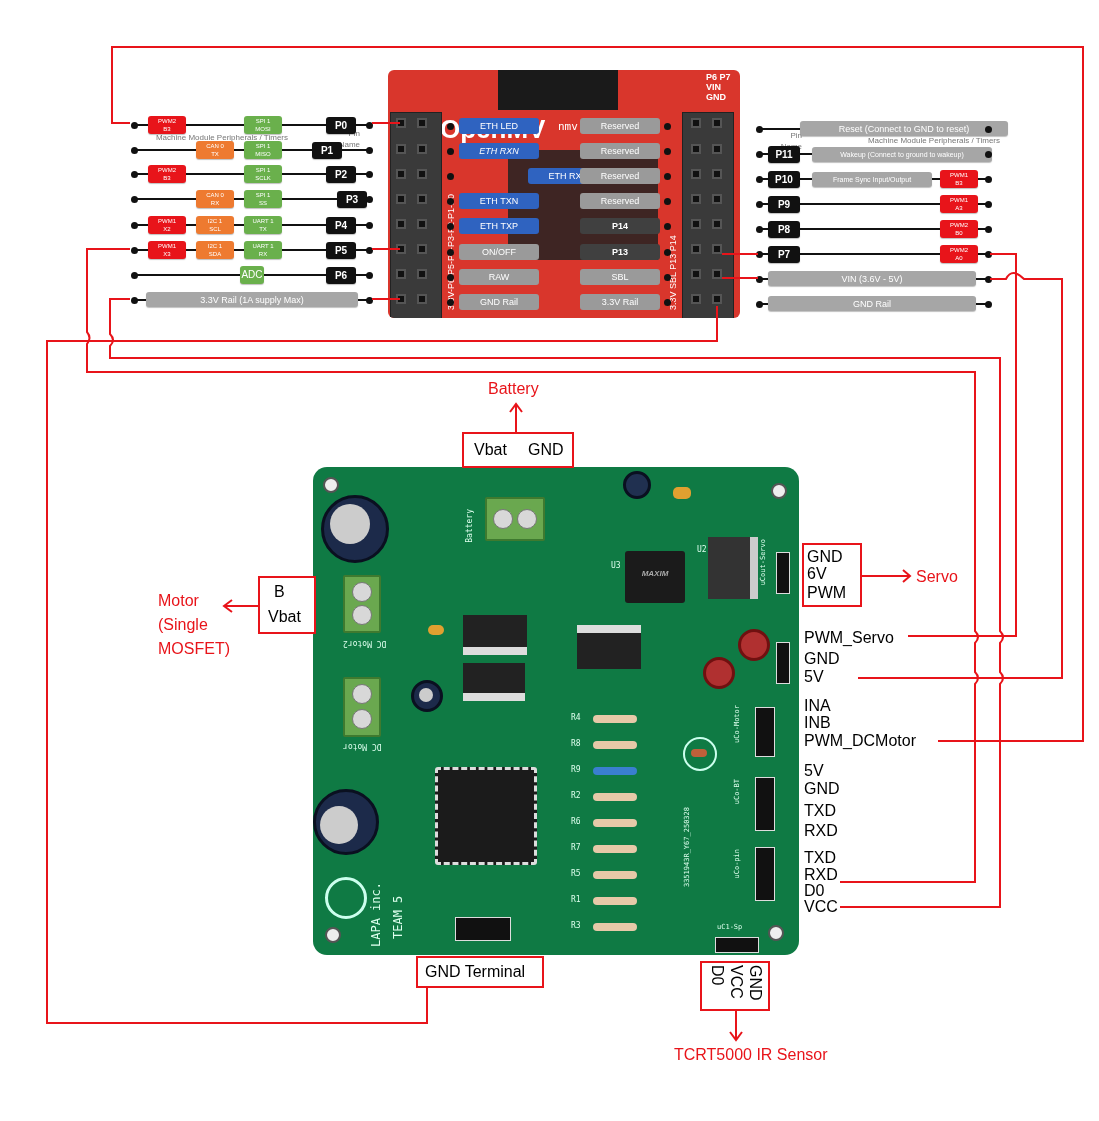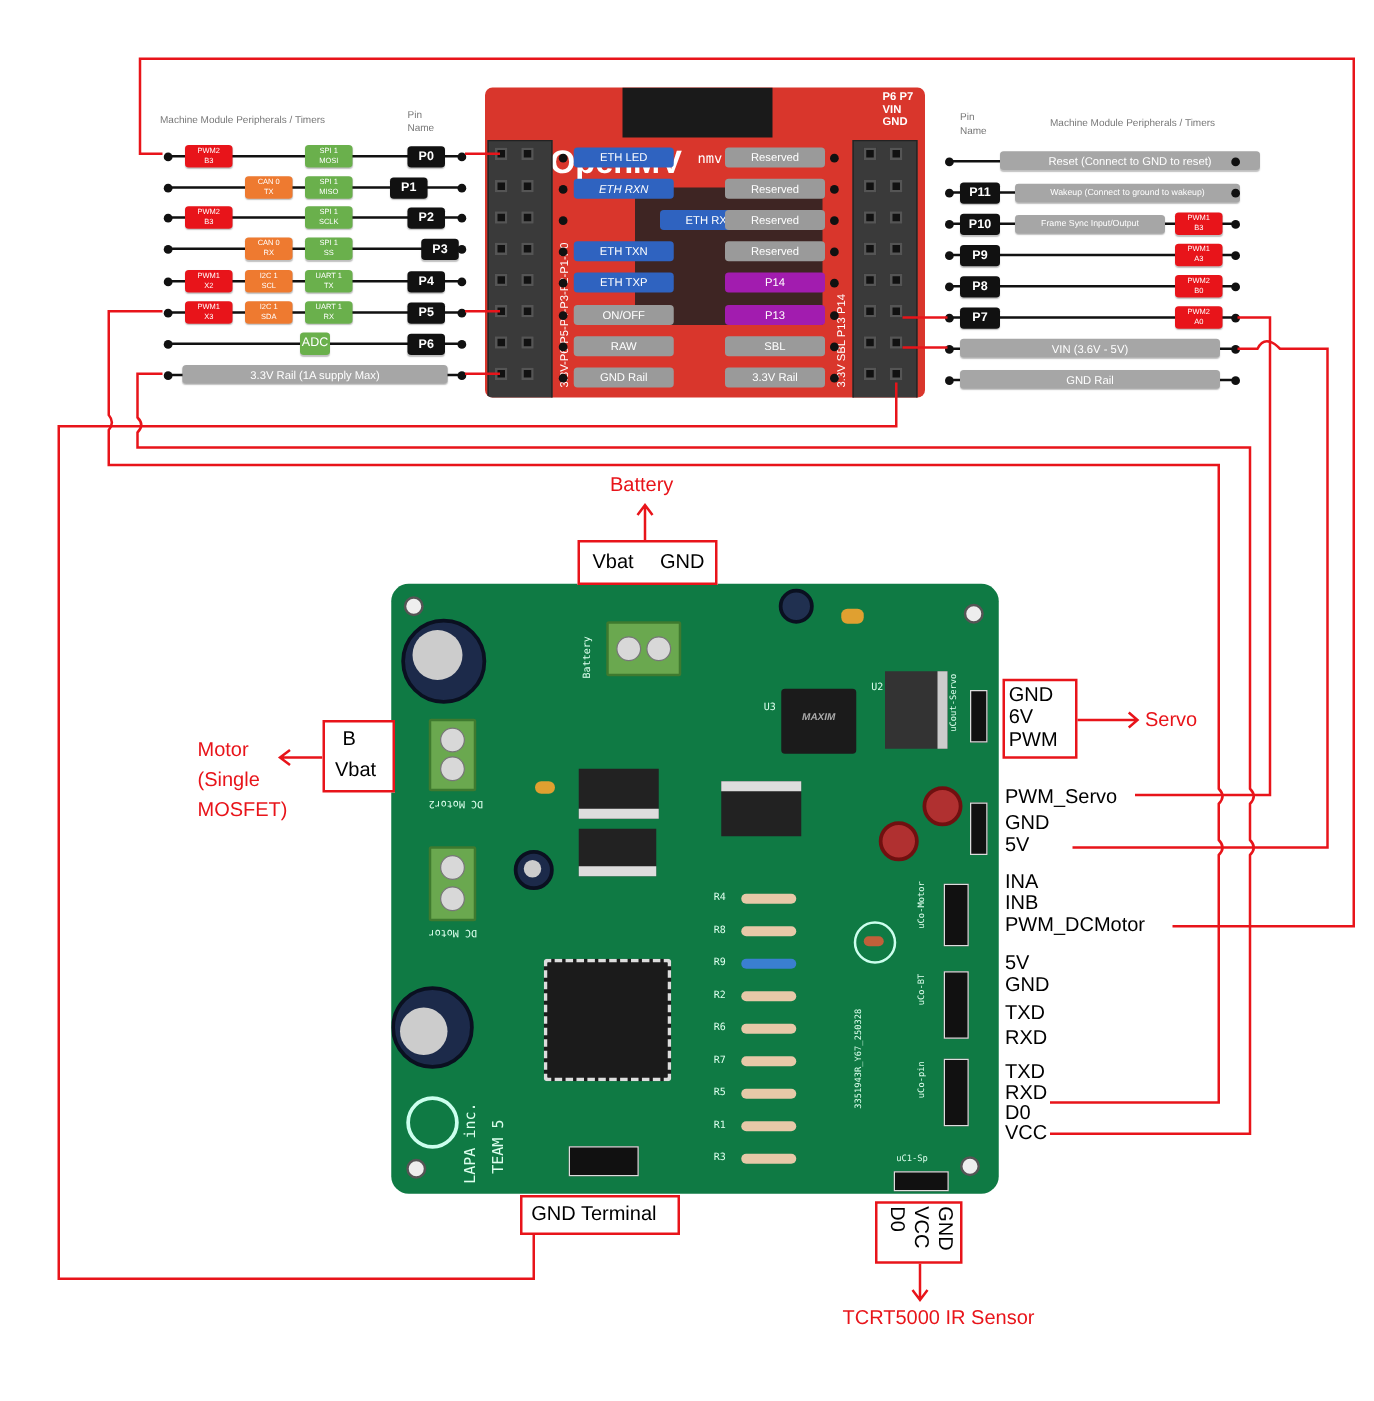--- a/index.html
+++ b/index.html
@@ -1,34 +1,34 @@
 <!DOCTYPE html>
 <html><head>
 <meta charset="utf-8">
 <style>
   html,body{margin:0;padding:0;background:#ffffff;}
   body{width:1099px;height:1121px;position:relative;overflow:hidden;font-family:"Liberation Sans",sans-serif;}
   #wires{position:absolute;left:0;top:0;width:1099px;height:1121px;pointer-events:none;z-index:5;}
-  .hdr{position:absolute;font-size:8px;color:#777;text-align:left;line-height:11px;}
+  .hdr{position:absolute;font-size:8px;color:#777;text-align:right;line-height:11px;margin-top:42px;}
   .chip{position:absolute;height:18px;border-radius:3px;color:#fff;font-size:6px;text-align:center;line-height:8px;display:flex;align-items:center;justify-content:center;flex-direction:column;z-index:3;box-shadow:0 1px 1px rgba(0,0,0,.25);}
   .pwm{background:#e8141a;}
   .can{background:#ee7a30;}
   .spi{background:#6ab04c;}
   .pin{background:#111;color:#fff;font-weight:bold;font-size:10px;height:17px;border-radius:3px;}
   .rail{background:#a6a6a6;color:#fff;font-size:9px;height:15px;border-radius:3px;}
   .line{position:absolute;height:2px;background:#111;z-index:2;}
   .dot{position:absolute;width:7px;height:7px;border-radius:50%;background:#111;z-index:4;}
   
   #openmv{position:absolute;left:388px;top:70px;width:352px;height:248px;background:#d9362c;border-radius:6px;overflow:hidden;z-index:1;}
   .header-strip{position:absolute;background:#3a3a3a;border:1px solid #222;}
   .hole{position:absolute;width:10px;height:10px;background:#111;border:2px solid #555;box-sizing:border-box;}
   .bchip{position:absolute;height:16px;width:80px;border-radius:3px;color:#fff;font-size:9px;text-align:center;line-height:16px;z-index:3;}
   .blue{background:#2f63c0;}
   .grey{background:#9a9a9a;}
-  .black{background:#a21caf;font-weight:normal;}
+  .black{background:#404040;font-weight:bold;}
   
   #pcb{position:absolute;left:313px;top:467px;width:486px;height:488px;background:#0f7a44;border-radius:14px;z-index:1;overflow:hidden;}
   .pcb-el{position:absolute;}
   .terminal{background:#6aa84f;border:2px solid #3f7a2f;border-radius:2px;}
   .screw{position:absolute;width:18px;height:18px;border-radius:50%;background:#d8d8d8;border:1px solid #777;}
   .cap{border-radius:50%;background:#1c2a4a;border:3px solid #0a1020;}
   .capcenter{position:absolute;border-radius:50%;background:#ccc;}
   .ic{background:#1b1b1b;border-radius:3px;}
   .res{height:8px;width:44px;background:#e6c9a8;border-radius:4px;}
   .res.blue{background:#3a7fd0;}

